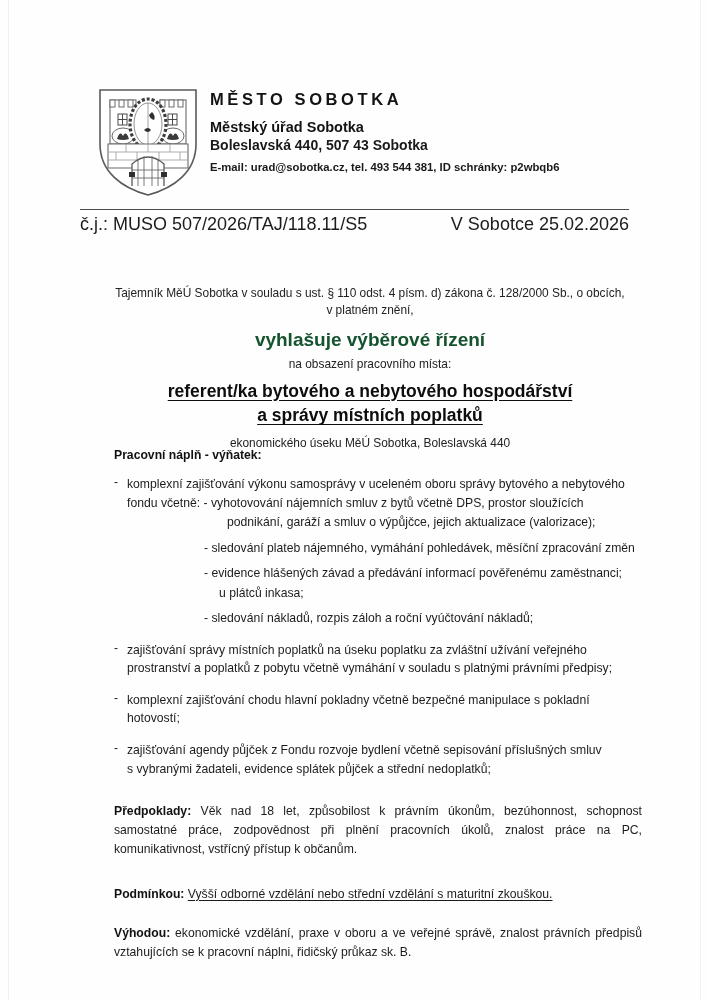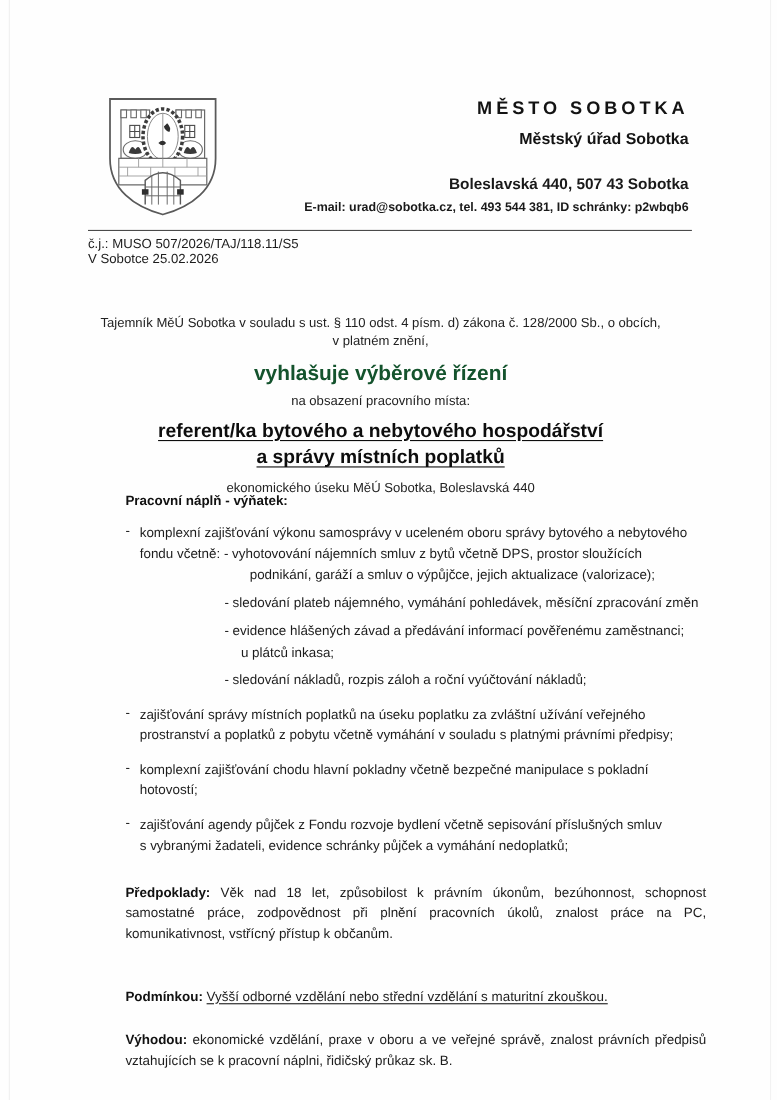--- a/index.html
+++ b/index.html
@@ -44,36 +44,36 @@
     margin-left: 85px;
     display: flex;
     justify-content: center;
     padding-top: 2px;
   }
   .crest {
     display: block;
   }
   .letterhead-text {
     flex: 1;
-    text-align: right;
+    text-align: left;
     padding-right: 81px;
     padding-top: 6px;
   }
   .lh-town {
     font-size: 16.5px;
     font-weight: bold;
     letter-spacing: 3.6px;
     color: #131313;
     margin-bottom: 10px;
   }
   .lh-office {
     font-size: 14.5px;
     font-weight: bold;
     color: #131313;
-    margin-bottom: 24px;
+    margin-bottom: 2px;
   }
   .lh-address {
     font-size: 14px;
     font-weight: bold;
     color: #191919;
     margin-bottom: 8px;
   }
   .lh-contact {
     font-size: 11.3px;
     font-weight: bold;
@@ -91,30 +91,29 @@
 
   
   .refline {
     position: absolute;
     left: 80px;
     top: 214px;
     width: 549px;
     display: flex;
     justify-content: space-between;
     align-items: baseline;
-    font-size: 12px;
-    flex-direction: column;
+    font-size: 18px;
   }
   .ref-no { color: #1c1c1c; }
   .ref-place { color: #1c1c1c; }
 
   
   .intro {
     position: absolute;
-    left: 76px;
+    left: 100px;
     top: 285px;
     width: 540px;
     text-align: center;
   }
   .intro-law {
     font-size: 11.9px;
     line-height: 1.45;
     color: #222;
   }
   .intro-declare {
@@ -198,21 +197,21 @@
   
   .para-block {
     font-size: 12.2px;
     color: #1c1c1c;
     line-height: 1.55;
   }
   .p-just { text-align: justify; text-align-last: left; }
   .lbl { font-weight: bold; color: #111; }
   .u-val { text-decoration: underline; text-underline-offset: 2px; }
   .sp-24 { margin-top: 24px; }
-  .sp-22 { margin-top: 38px; }
+  .sp-22 { margin-top: 26px; }
   .sp-20 { margin-top: 20px; }
 </style>
 </head>
 <body>
 
 <div class="page">
 
   <div class="scan-edge-left"></div>
   <div class="scan-edge-right"></div>
 
@@ -334,21 +333,21 @@
         <div class="b-text">
           <div class="b-just">komplexní zajišťování chodu hlavní pokladny včetně bezpečné manipulace  s pokladní</div>
           <div class="cont">hotovostí;</div>
         </div>
       </div>
 
       <div class="b-row b-gap">
         <div class="b-dash">-</div>
         <div class="b-text">
           <div class="b-just">zajišťování agendy půjček z Fondu rozvoje bydlení včetně sepisování příslušných smluv</div>
-          <div class="cont">s vybranými žadateli, evidence schránky půjček a vymáhání nedoplatků;</div>
+          <div class="cont">s vybranými žadateli, evidence splátek půjček a střední nedoplatků;</div>
         </div>
       </div>
     </div>
 
     <div class="para-block p-just sp-24">
       <span class="lbl">Předpoklady:</span><span> Věk nad 18 let, způsobilost k právním úkonům, bezúhonnost, schopnost samostatné práce, zodpovědnost při plnění pracovních úkolů, znalost práce na PC, komunikativnost, vstřícný přístup k občanům.</span>
     </div>
 
     <div class="para-block sp-22">
       <span class="lbl">Podmínkou:</span>

